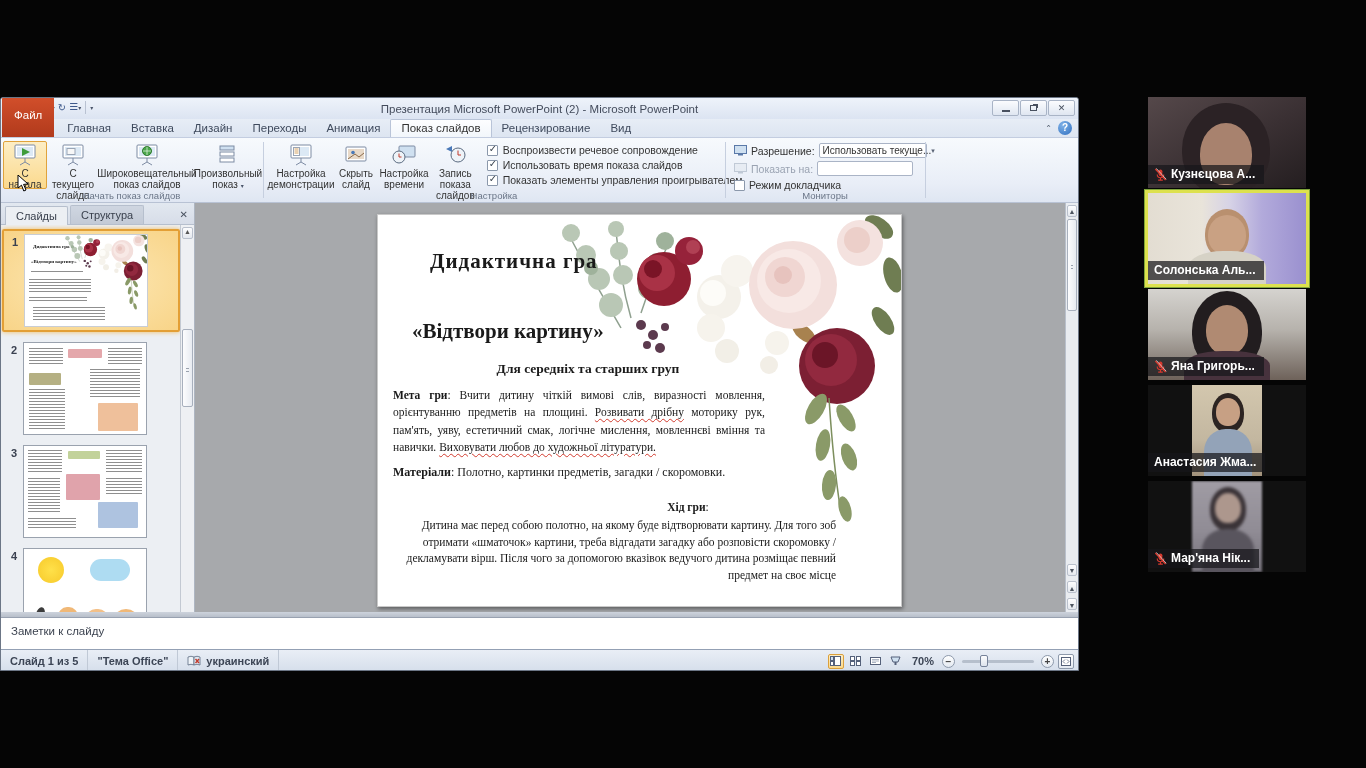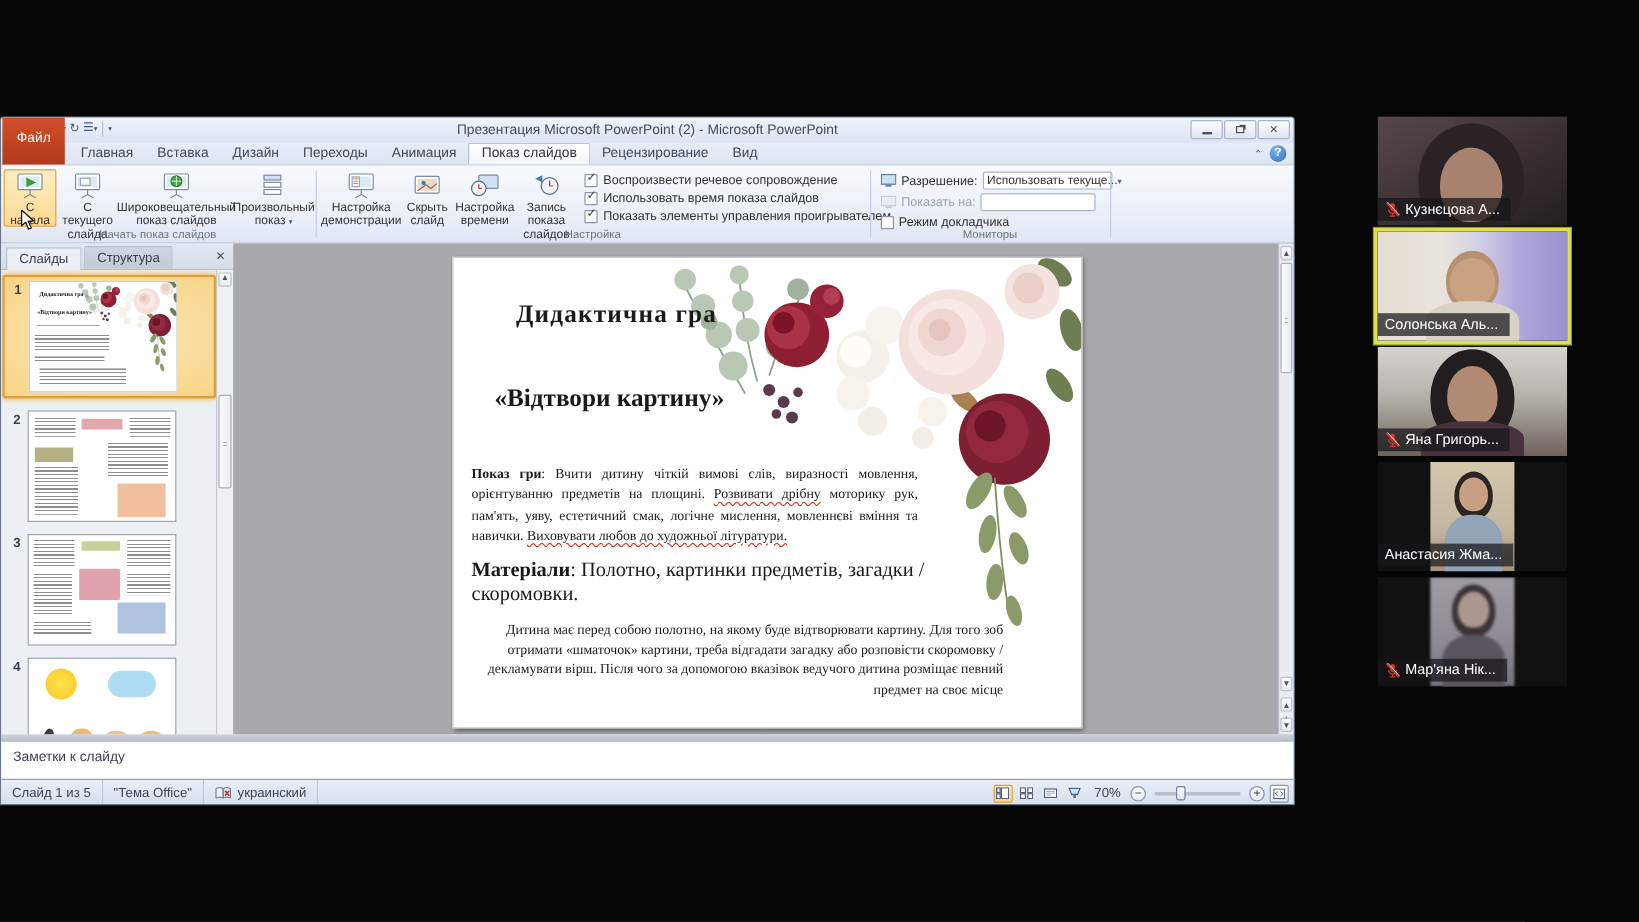--- a/index.html
+++ b/index.html
@@ -79,42 +79,42 @@
   .escroll .arrbox{position:absolute;left:1px;right:1px;height:12px;text-align:center;font-size:7px;color:#4d5560;background:linear-gradient(#fdfdfe,#e4e8ee);border:1px solid #b9c0cc;border-radius:2px;line-height:11px;}
   .escroll .ethumb{position:absolute;left:1px;right:1px;top:16px;height:92px;background:linear-gradient(90deg,#fdfdfe,#e7ebf1);border:1px solid #a8b0bd;border-radius:2px;}
   .navdbl{line-height:5px;padding-top:1px;}
 
   
   .serif{font-family:"Liberation Serif","DejaVu Serif",serif;color:#1a1a1a;}
   .sl-title1{position:absolute;left:52px;top:34px;font-size:21px;font-weight:bold;letter-spacing:1px;}
   .sl-title2{position:absolute;left:34px;top:104px;font-size:21px;font-weight:bold;}
   .sl-sub{position:absolute;left:0;top:146px;width:420px;text-align:center;font-size:13.5px;font-weight:bold;}
   .sl-meta{position:absolute;left:15px;top:172px;width:372px;font-size:11.5px;line-height:1.5;text-align:justify;}
-  .sl-mat{position:absolute;left:15px;top:250px;width:380px;font-size:17px;}
+  .sl-mat{position:absolute;left:15px;top:250px;width:380px;font-size:12px;}
   .sl-hidh{position:absolute;left:130px;top:286px;width:360px;text-align:center;font-size:11.5px;}
   .sl-hid{position:absolute;left:26px;top:302px;width:432px;font-size:11.5px;line-height:1.45;text-align:right;}
   .sp1{text-decoration:underline wavy #d23b2e 1px;text-underline-offset:2px;}
   b.lbl{font-weight:bold;}
 
   
   .splitter{position:absolute;left:0;top:514px;width:100%;height:5px;background:linear-gradient(#cdd3dc,#b8bfca);}
   .notes{position:absolute;left:0;top:519px;width:100%;height:32px;background:#fff;border-top:1px solid #98a1b0;padding:7px 0 0 10px;font-size:11.5px;color:#3c4350;}
-  .statusbar{position:absolute;left:0;top:551px;width:100%;height:23px;background:linear-gradient(#e9eef6,#d5deeb);border-top:1px solid #93a0b4;display:flex;align-items:flex-start;font-size:11px;color:#3c4555;}
+  .statusbar{position:absolute;left:0;top:551px;width:100%;height:23px;background:linear-gradient(#e9eef6,#d5deeb);border-top:1px solid #93a0b4;display:flex;align-items:flex-start;font-size:11px;color:#3c4555;font-weight:bold;}
   .ssec{padding:0 9px;display:flex;align-items:center;gap:5px;height:100%;border-right:1px solid #c0c9d6;white-space:nowrap;}
   .sright{margin-left:auto;display:flex;align-items:center;gap:4px;padding-right:4px;height:100%;}
   .vicon{width:16px;height:15px;display:flex;align-items:center;justify-content:center;border:1px solid transparent;border-radius:2px;}
   .vicon.sel{background:linear-gradient(#fdeec5,#fbd98d);border-color:#dba03c;}
   .zoomtxt{margin:0 4px;color:#3c4555;}
   .zbtn{width:13px;height:13px;border:1px solid #8d99ab;border-radius:50%;background:linear-gradient(#fff,#e3e9f1);text-align:center;line-height:11px;font-size:10px;color:#444;}
   .ztrack{position:relative;width:72px;height:3px;background:#b6bfcc;border-radius:2px;margin:0 3px;}
   .zthumb{position:absolute;left:18px;top:-5px;width:8px;height:12px;background:linear-gradient(#fdfdfe,#dde3ec);border:1px solid #76839a;border-radius:2px;}
   .fitbtn{width:16px;height:15px;border:1px solid #8d99ab;border-radius:2px;background:linear-gradient(#fff,#e3e9f1);display:flex;align-items:center;justify-content:center;font-size:8px;color:#445;}
 
   
-  .people{position:absolute;left:1148px;top:97px;width:158px;}
+  .people{position:absolute;left:1148px;top:97px;width:158px;font-weight:bold;}
   .vid{position:relative;width:158px;height:91px;margin-bottom:5px;background:#111;overflow:hidden;}
   .vid.active{box-shadow:0 0 0 3px #dde14e,0 0 0 4px #7fa43a;}
   .vfill{position:absolute;inset:0;}
   .vnarrow{position:absolute;top:0;bottom:0;left:28%;width:44%;}
   .person{position:absolute;inset:0;}
   .person .head{position:absolute;border-radius:50% 50% 46% 46%;}
   .person .body{position:absolute;border-radius:45% 45% 0 0;}
   .ntag{position:absolute;left:0;bottom:4px;display:flex;align-items:center;gap:4px;background:rgba(22,22,26,.72);color:#fff;font-size:12px;padding:2px 9px 3px 6px;max-width:95%;white-space:nowrap;}
   .mic{display:none;flex:none;}
   .mic.visible{display:block;}
@@ -446,22 +446,24 @@
         </div>
       </div>
 
       <div class="editor">
         <div class="canvas-slide">
           <svg style="position:absolute;right:0;top:-2px" width="340" height="310">
               <use href="#bq"></use>
             </svg>
           <div class="serif sl-title1">Дидактична гра</div>
           <div class="serif sl-title2">«Відтвори картину»</div>
-          <div class="serif sl-meta"><b class="lbl">Показ гри</b><span>: Вчити дитину чіткій вимові слів, виразності мовлення, орієнтуванню предметів на площині. </span><span class="sp1">Розвивати дрібну</span><span> моторику рук, пам'ять, уяву, естетичний смак, логічне мислення, мовленнєві вміння та навички. </span><span class="sp1">Виховувати любов до художньої літуратури.</span></div>
+          <div class="serif sl-sub">Для середніх та старших груп</div>
+          <div class="serif sl-meta"><b class="lbl">Мета гри</b><span>: Вчити дитину чіткій вимові слів, виразності мовлення, орієнтуванню предметів на площині. </span><span class="sp1">Розвивати дрібну</span><span> моторику рук, пам'ять, уяву, естетичний смак, логічне мислення, мовленнєві вміння та навички. </span><span class="sp1">Виховувати любов до художньої літуратури.</span></div>
           <div class="serif sl-mat"><b class="lbl">Матеріали</b><span>: Полотно, картинки предметів, загадки / скоромовки.</span></div>
+          <div class="serif sl-hidh"><b class="lbl">Хід гри</b><span>:</span></div>
           <div class="serif sl-hid">Дитина має перед собою полотно,  на якому буде відтворювати картину. Для того зоб отримати «шматочок» картини,  треба відгадати загадку або розповісти скоромовку / декламувати вірш. Після чого за допомогою вказівок ведучого дитина розміщає певний  предмет на своє місце</div>
         </div>
         <div class="escroll">
           <div class="arrbox" style="top:2px">▲</div>
           <div class="ethumb">
               <div class="grip"></div>
             </div>
           <div class="arrbox" style="bottom:36px">▼</div>
           <div class="arrbox navdbl" style="bottom:19px">▲<br>▲</div>
           <div class="arrbox navdbl" style="bottom:2px">▼<br>▼</div>

